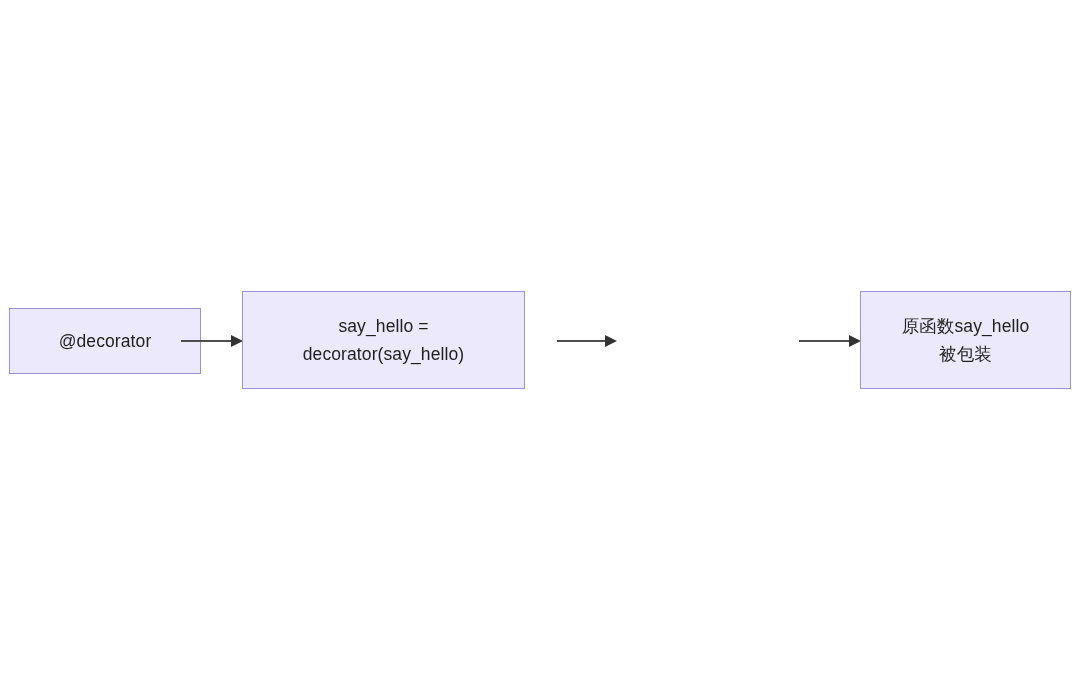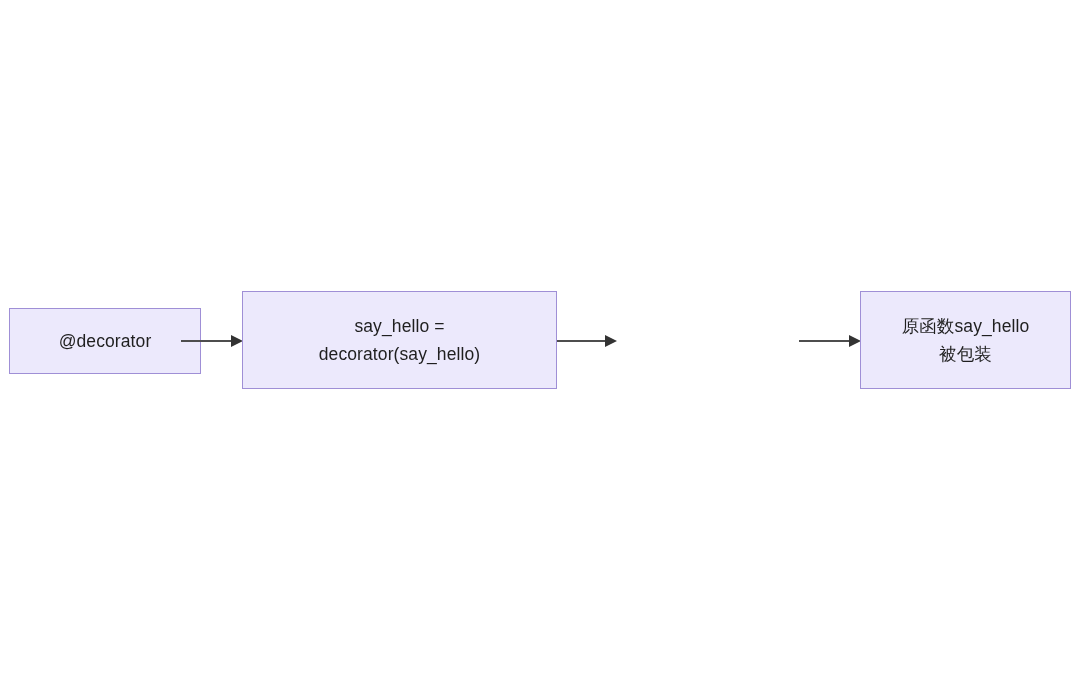--- a/index.html
+++ b/index.html
@@ -32,21 +32,21 @@
     color: #1f1f1f;
     font-size: 17.5px;
     line-height: 1.62;
     letter-spacing: 0.1px;
     white-space: pre-line;
     padding: 2px 6px;
   }
 
   
   #node-decorator   { left: 9px;   top: 308px; width: 192px; height: 66px; }
-  #node-assignment  { left: 242px; top: 291px; width: 315px; height: 98px; }
+  #node-assignment  { left: 242px; top: 291px; width: 283px; height: 98px; }
   #node-wrapper     { left: 616px; top: 308px; width: 183px; height: 66px; }
   #node-wrapped     { left: 860px; top: 291px; width: 211px; height: 98px; }
 
   .edge {
     position: absolute;
     height: 22px;
     display: block;
     overflow: visible;
   }
   #edge-1 { left: 181px; top: 330px; width: 62px; }

